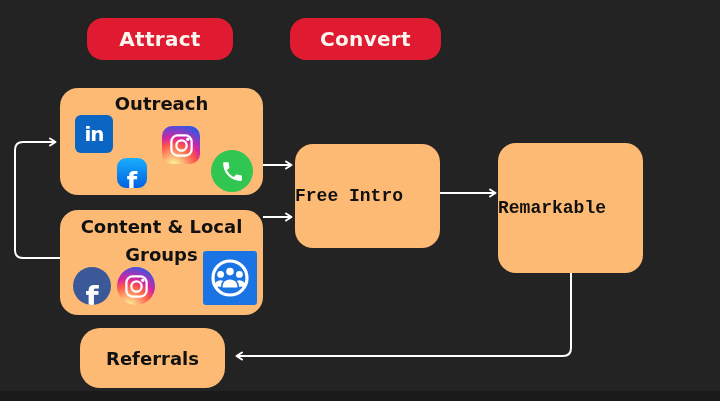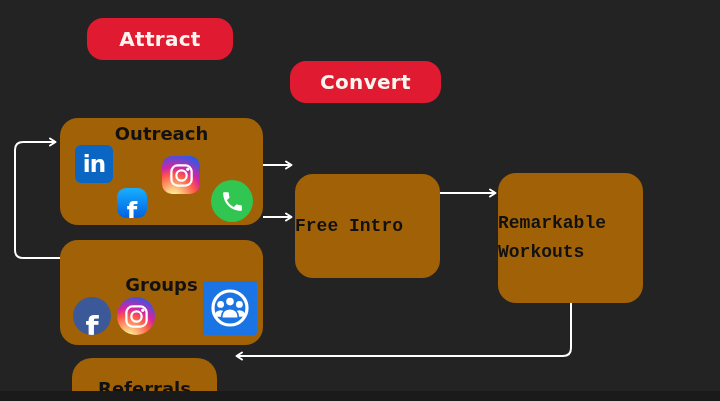--- a/index.html
+++ b/index.html
@@ -7,41 +7,41 @@
     position:relative;width:720px;height:401px;background:#232323;
     font-family:"DejaVu Sans","Liberation Sans",sans-serif;overflow:hidden;
   }
   .connectors{position:absolute;left:0;top:0;width:720px;height:401px;}
   .pill{
     position:absolute;top:18px;height:42px;border-radius:16px;background:#E01A31;
     color:#FAF6EF;font-weight:800;font-size:20px;
     display:flex;align-items:center;justify-content:center;letter-spacing:.3px;
   }
   #pill-attract{left:87px;width:146px;}
-  #pill-convert{left:290px;width:151px;margin-top:43px;}
+  #pill-convert{left:290px;width:151px;}
   #pill-deliver{left:495px;width:152px;}
   .node{
-    position:absolute;background:#a16207;border-radius:18px;color:#111111;
-    font-weight:800;font-size:18px;margin-top:30px;
+    position:absolute;background:#fdba74;border-radius:18px;color:#111111;
+    font-weight:800;font-size:18px;
   }
   #node-outreach{left:60px;top:88px;width:203px;height:107px;}
   #node-content{left:60px;top:210px;width:203px;height:105px;}
   #node-freeintro{left:295px;top:144px;width:145px;height:104px;}
   #node-remarkable{left:498px;top:143px;width:145px;height:130px;}
-  #node-referrals{left:72px;top:328px;width:145px;height:60px;border-radius:20px;
+  #node-referrals{left:80px;top:328px;width:145px;height:60px;border-radius:20px;
     display:flex;align-items:center;justify-content:center;}
   .center-lines{display:flex;flex-direction:column;align-items:flex-start;justify-content:center;
     width:100%;height:100%;line-height:29px;text-align:center;font-family:Liberation Mono, monospace;}
   .abs-line{position:absolute;left:0;right:0;text-align:center;}
   #node-outreach .t1{top:5px;}
   #node-content .t1{top:6px;}
   #node-content .t2{top:34px;text-align:center;}
   .icon{position:absolute;display:flex;align-items:center;justify-content:center;}
   #icon-linkedin{left:15px;top:27px;width:38px;height:38px;background:#0A66C2;border-radius:6px;
-    color:#fff;font-size:23px;font-weight:800;letter-spacing:-1px;text-align:right;}
+    color:#fff;font-size:20px;font-weight:800;letter-spacing:-1px;text-align:right;}
   #icon-instagram{left:102px;top:38px;width:38px;height:38px;border-radius:10px;
     background:radial-gradient(circle at 30% 107%,#fdf497 0%,#fdf497 5%,#fd5949 45%,#d6249f 60%,#285AEB 90%);}
   #icon-facebook{left:57px;top:70px;width:30px;height:30px;border-radius:9px;
     background:linear-gradient(180deg,#19AFFF,#0062E0);color:#fff;font-size:24px;font-weight:800;
     align-items:flex-end;overflow:hidden;}
   #icon-facebook .glyph{margin-bottom:-6px;line-height:1;}
   #icon-phone{left:151px;top:62px;width:42px;height:42px;border-radius:50%;background:#31C552;}
   #icon-fb-circle{left:13px;top:57px;width:38px;height:38px;border-radius:50%;background:#3B5998;
     color:#fff;font-size:30px;font-weight:800;align-items:flex-end;overflow:hidden;}
   #icon-fb-circle .glyph{margin-bottom:-8px;line-height:1;}
@@ -91,20 +91,21 @@
       <span class="glyph">f</span>
     </div>
     <div class="icon" id="icon-phone">
       <svg viewBox="0 0 24 24" width="25" height="25">
         <path fill="#fff" d="M6.62 10.79c1.44 2.83 3.76 5.14 6.59 6.59l2.2-2.2c.27-.27.67-.36 1.02-.24 1.12.37 2.33.57 3.57.57.55 0 1 .45 1 1V20c0 .55-.45 1-1 1-9.39 0-17-7.61-17-17 0-.55.45-1 1-1h3.5c.55 0 1 .45 1 1 0 1.25.2 2.45.57 3.57.11.35.03.74-.25 1.02l-2.2 2.2z"></path>
       </svg>
     </div>
   </div>
 
   <div class="node" id="node-content">
+    <div class="abs-line t1">Content &amp; Local</div>
     <div class="abs-line t2">Groups</div>
     <div class="icon" id="icon-fb-circle">
       <span class="glyph">f</span>
     </div>
     <div class="icon" id="icon-ig-circle">
       <svg viewBox="0 0 24 24" width="27" height="27">
         <rect x="3" y="3" width="18" height="18" rx="5.5" fill="none" stroke="#fff" stroke-width="2"></rect>
         <circle cx="12" cy="12" r="4.6" fill="none" stroke="#fff" stroke-width="2"></circle>
         <circle cx="17.6" cy="6.4" r="1.5" fill="#fff"></circle>
       </svg>
@@ -124,21 +125,20 @@
 
   <div class="node" id="node-freeintro">
     <div class="center-lines">
       <span>Free Intro</span>
     </div>
   </div>
 
   <div class="node" id="node-remarkable">
     <div class="center-lines">
       <span>Remarkable</span>
-      <span>Workouts</span>
     </div>
   </div>
 
   <div class="node" id="node-referrals">
     <span>Referrals</span>
   </div>
 
   <div class="bottom-strip"></div>
 </div>
 

